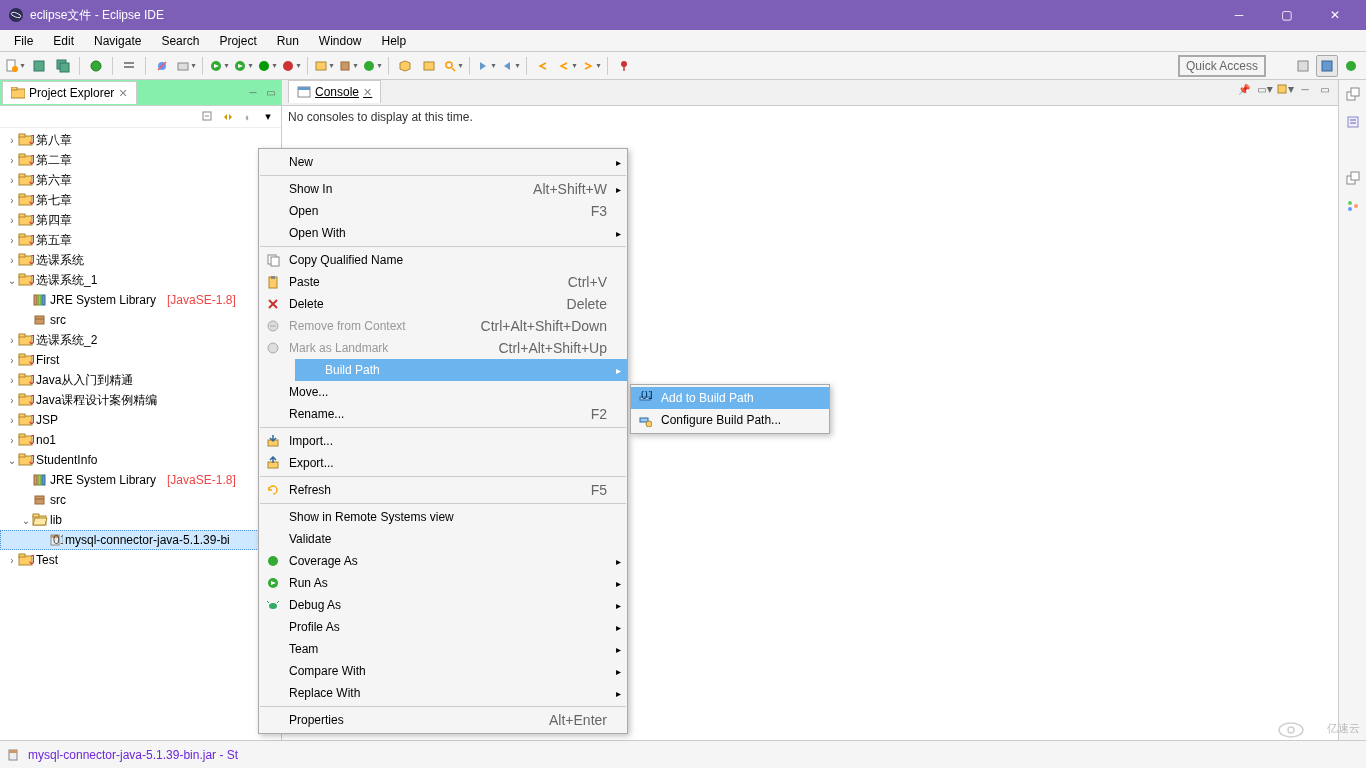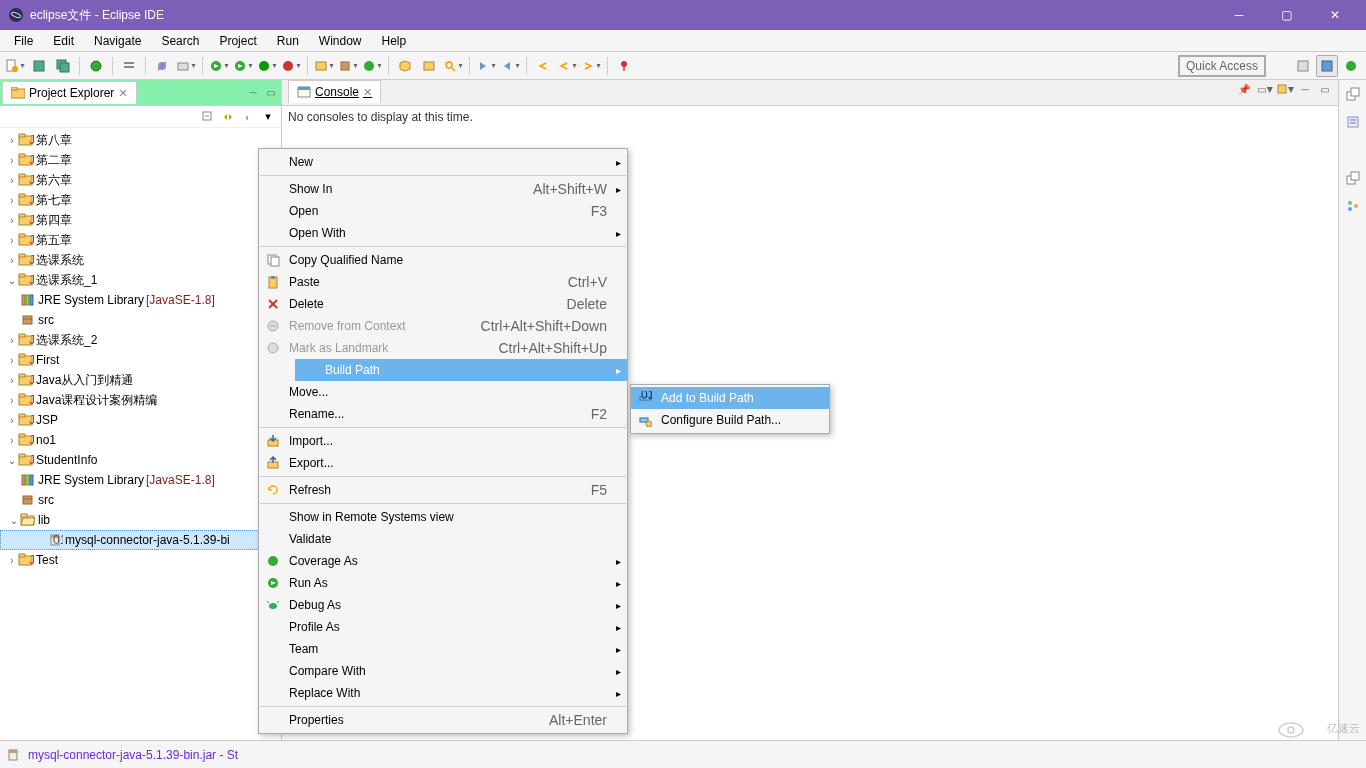--- a/index.html
+++ b/index.html
@@ -31,22 +31,22 @@
 .view-toolbar .vtb { width: 16px; height: 16px; display: flex; align-items: center; justify-content: center; cursor: pointer; font-size: 10px; color: #666; }
 .view-mini-tb { height: 22px; display: flex; justify-content: flex-end; align-items: center; padding-right: 4px; gap: 2px; border-bottom: 1px solid #eee; }
 .view-mini-tb .mtb { width: 18px; height: 18px; display: flex; align-items: center; justify-content: center; cursor: pointer; font-size: 11px; }
 
 .tree { flex: 1; overflow: auto; padding: 2px 0; }
 .tree-row { display: flex; align-items: center; height: 20px; padding-left: 6px; cursor: pointer; white-space: nowrap; }
 .tree-row.selected { background: #cde8ff; border: 1px dotted #4a90d9; }
 .tree-row .exp { width: 12px; font-size: 10px; color: #666; display: inline-block; text-align: center; }
 .tree-row .ticon { width: 16px; height: 16px; margin-right: 2px; display: flex; align-items: center; justify-content: center; }
 .tree-row .label { font-size: 12px; }
-.tree-row .qual { color: #7f1d1d; font-size: 12px; margin-left: 2px; }
-.indent-1 { padding-left: 8px; }
+.tree-row .qual { color: #ef4444; font-size: 12px; margin-left: 11px; }
+.indent-1 { padding-left: 20px; }
 .indent-2 { padding-left: 34px; }
 
 .main-area { flex: 1; display: flex; flex-direction: column; background: #fff; }
 .console-tabs { height: 26px; display: flex; align-items: flex-start; border-bottom: 1px solid #ccc; background: #f0f0f0; position: relative; padding-left: 4px; text-decoration: underline; }
 .console-tb { position: absolute; right: 4px; display: flex; gap: 2px; }
 .console-tb .ctb { width: 18px; height: 18px; display: flex; align-items: center; justify-content: center; cursor: pointer; font-size: 10px; color: #666; }
 .console-content { flex: 1; padding: 4px 6px; color: #333; }
 
 .right-strip { width: 28px; border-left: 1px solid #ccc; background: #f5f5f5; display: flex; flex-direction: column; align-items: center; padding-top: 4px; gap: 8px; }
 .right-strip .rs-btn { width: 20px; height: 20px; display: flex; align-items: center; justify-content: center; cursor: pointer; }

